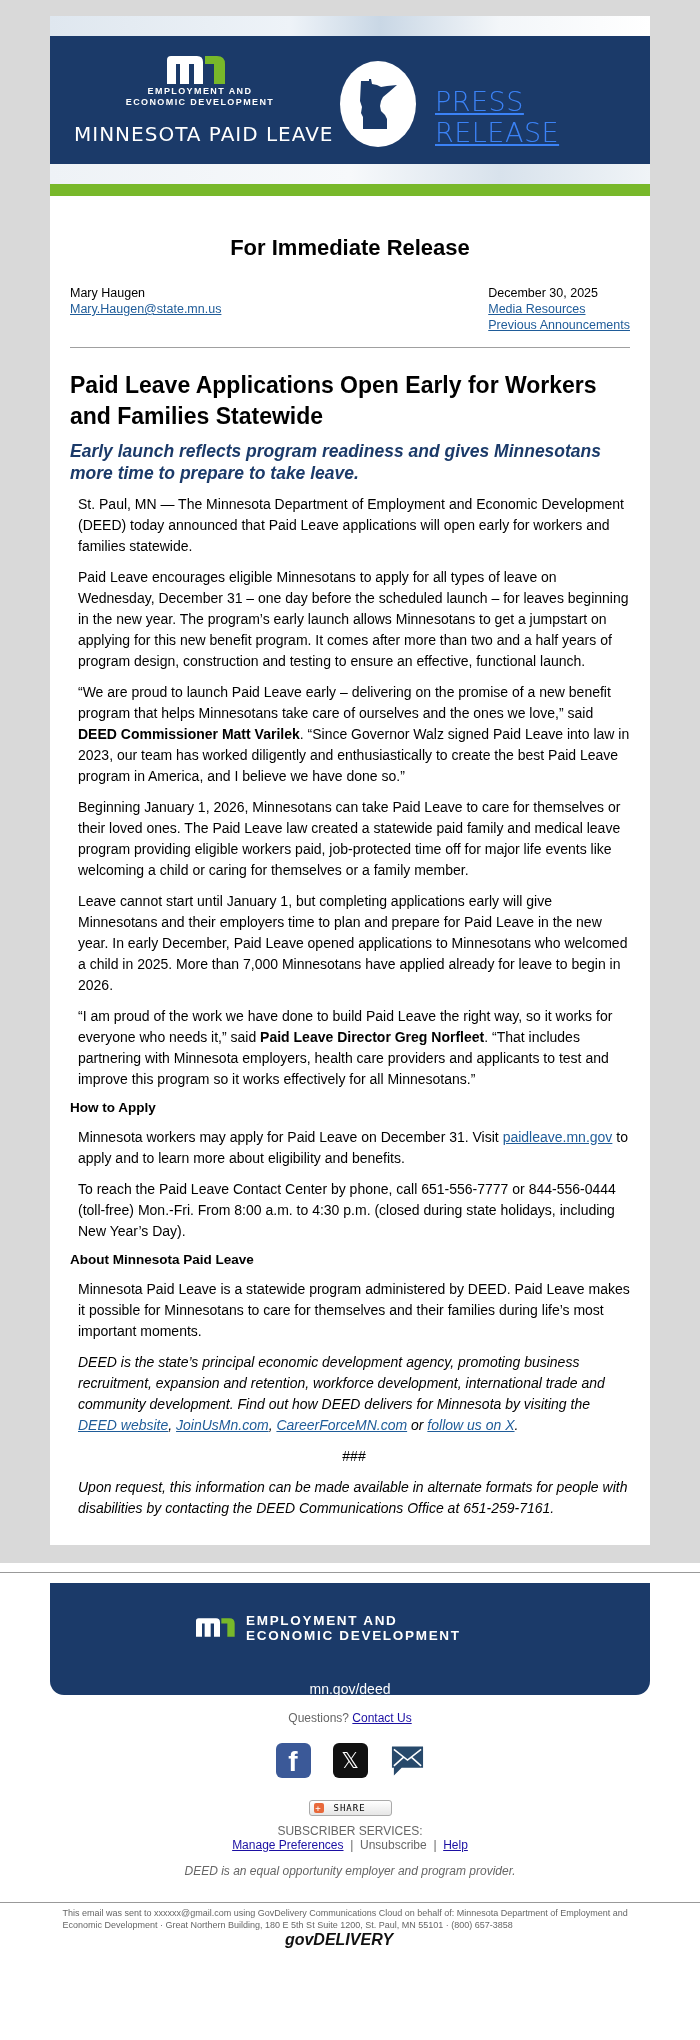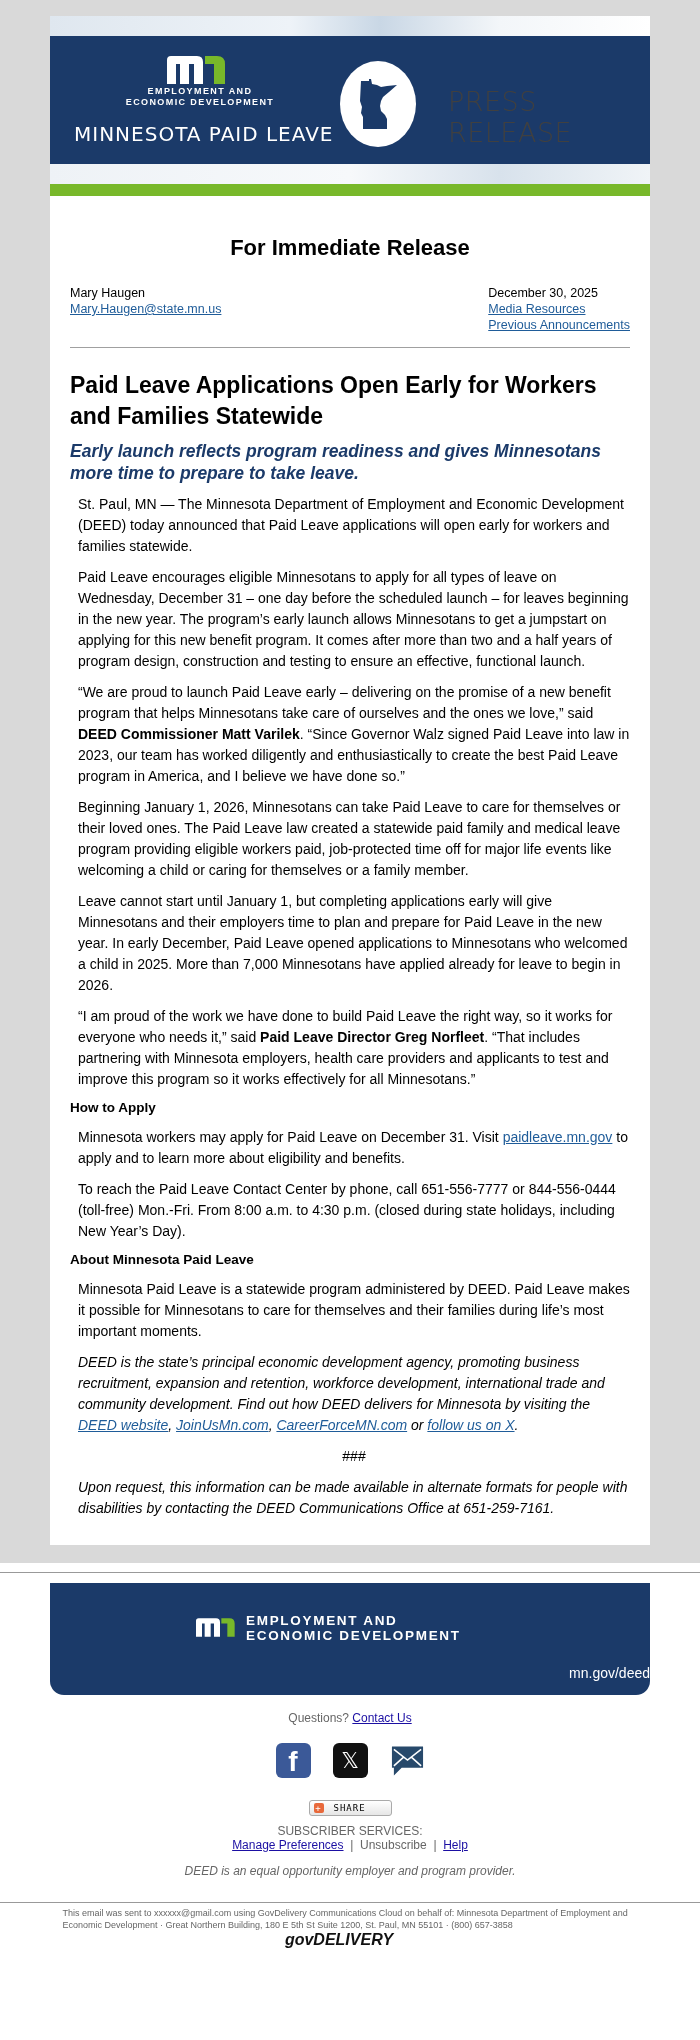--- a/index.html
+++ b/index.html
@@ -18,41 +18,41 @@
   .banner-bottom { position: absolute; left: 0; top: 148px; width: 600px; height: 20px;
     background: linear-gradient(90deg, #eef2f6 0%, #f7f9fb 50%, #d8e2ec 75%, #f0f4f7 100%); }
   .banner-green { position: absolute; left: 0; top: 168px; width: 600px; height: 12px; background: #78b82a; }
 
   .mn-logo { position: absolute; left: 117px; top: 40px; width: 60px; height: 28px; }
   .deed-small { position: absolute; left: 20px; top: 70px; width: 260px; text-align: center; color: #fff;
     font-weight: bold; font-size: 9px; letter-spacing: 1.4px; line-height: 11px; }
   .mpl-title { position: absolute; left: 24px; top: 106px; color: #fff; font-size: 20px; letter-spacing: 1px; font-family: "DejaVu Sans", sans-serif; }
   .state-circle { position: absolute; left: 290px; top: 45px; width: 76px; height: 86px; border-radius: 50%; background: #ffffff; }
   .state-circle svg { position: absolute; left: 19px; top: 18px; }
-  .press-title { position: absolute; left: 398px; top: 70px; color: #404040; font-size: 27px; letter-spacing: 0.5px; font-family: "DejaVu Sans", sans-serif; font-weight: 300; }
+  .press-title { position: absolute; left: 385px; top: 70px; color: #3b82f6; font-size: 27px; letter-spacing: 0.5px; font-family: "DejaVu Sans", sans-serif; font-weight: 300; text-decoration: underline; }
 
   
   .content { padding: 0 20px 16px 20px; }
   .release-title { text-align: center; font-size: 22px; font-weight: bold; margin: 38px 0 24px 0; }
   .contact-row { display: flex; justify-content: space-between; font-size: 12.5px; line-height: 16px; }
   .contact-right { text-align: left; }
   .divider { border: none; border-top: 1px solid #a0a0a0; margin: 14px 0 22px 0; }
   .headline { font-size: 23px; font-weight: bold; line-height: 31px; margin: 0 0 8px 0; }
   .subhead { font-size: 17.5px; font-weight: bold; font-style: italic; color: #1b3a69; line-height: 22px; margin: 0 0 10px 0; }
   p { font-size: 14px; line-height: 21px; margin: 0 0 10px 8px; }
   .section-heading { font-size: 13.5px; font-weight: bold; margin: 0 0 12px 0; }
   .italic-p { font-style: italic; }
   .center { text-align: center; }
 
   
   .footer-line { border-top: 1px solid #999; margin-top: 9px; }
   .footer-banner { margin: 10px 50px 0 50px; height: 112px; background: #1b3a69; border-radius: 0 0 14px 14px; position: relative; }
   .fb-logo { position: absolute; left: 146px; top: 30px; width: 40px; height: 29px; }
   .fb-text { position: absolute; left: 196px; top: 30px; color: #fff; font-weight: bold; font-size: 13.5px; letter-spacing: 1.7px; line-height: 15px; }
-  .fb-url { position: absolute; left: 0; width: 600px; top: 82px; text-align: right; color: #fff; font-size: 14px; }
+  .fb-url { position: absolute; left: 0; width: 600px; top: 98px; text-align: center; color: #fff; font-size: 14px; }
 
   .questions { text-align: center; font-size: 12px; color: #666; margin-top: 16px; }
   .questions a { color: #1b0fa3; }
   .social { display: flex; justify-content: center; gap: 22px; margin-top: 18px; }
   .social .ico { width: 35px; height: 35px; border-radius: 6px; display: flex; align-items: center; justify-content: center; }
   .fb { background: #3b5998; color: #fff; font-weight: bold; font-size: 28px; align-items: flex-end !important; }
   .xx { background: #111; color: #fff; font-size: 22px; }
   .share-btn { display: block; margin: 22px auto 0 auto; width: 83px; height: 16px; border: 1px solid #aaa; border-radius: 3px;
     background: linear-gradient(#fff, #e6e6e6); font-size: 9px; letter-spacing: 1px; font-family: "DejaVu Sans Mono", monospace; position: relative; padding-left: 24px; line-height: 14px; }
   .share-plus { position: absolute; left: 4px; top: 2px; width: 10px; height: 10px; background: #e8693b; border-radius: 2px; color: #fff; font-size: 9px; line-height: 10px; text-align: center; }

